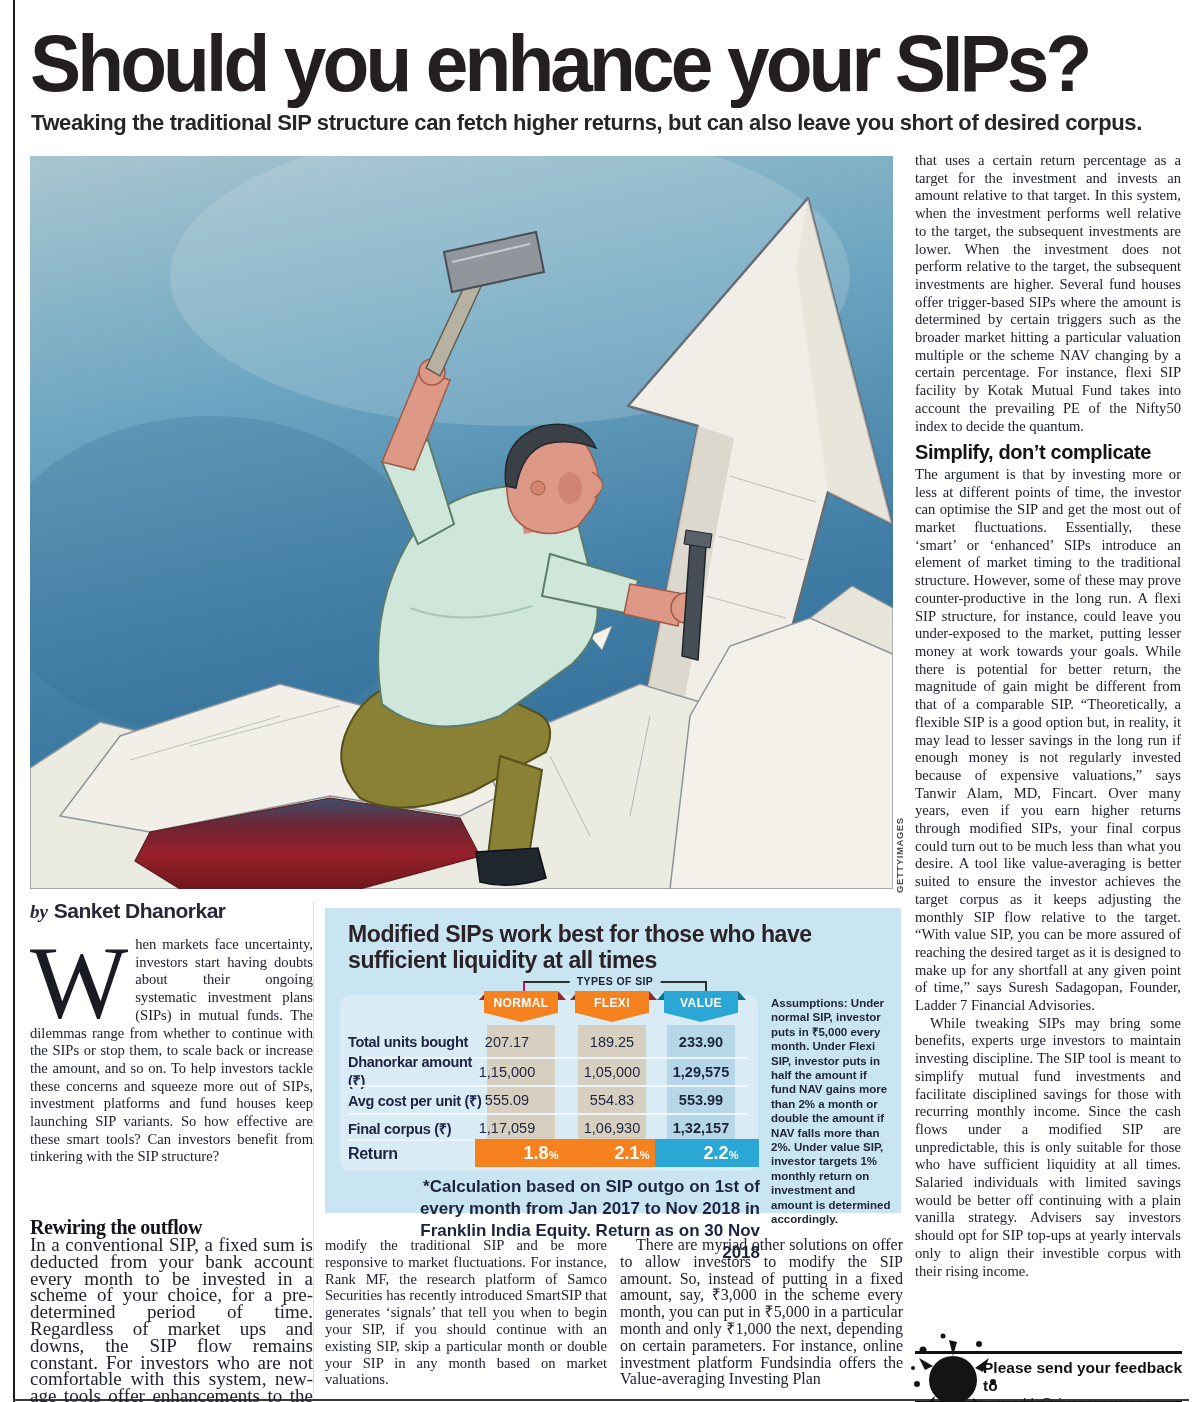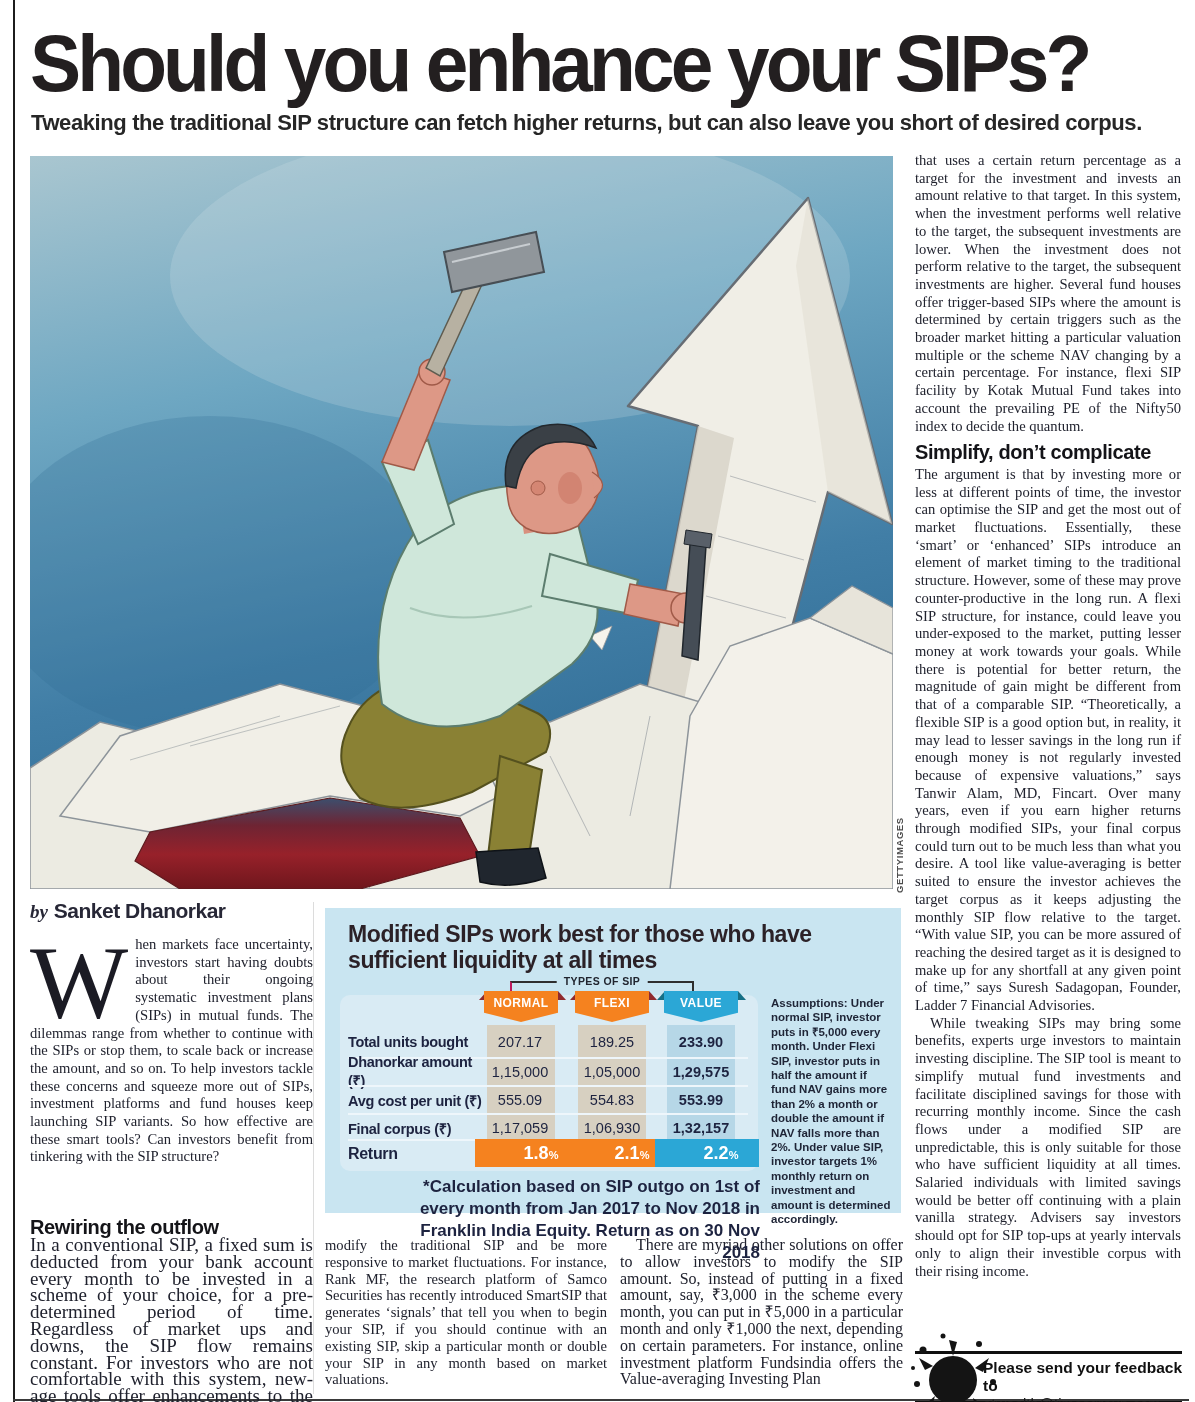--- a/index.html
+++ b/index.html
@@ -29,32 +29,32 @@
   .subhead{font-family:"Liberation Sans",sans-serif;font-size:20px;font-weight:bold;
     letter-spacing:-.4px;color:#141418;margin:9px 0 4px 0;text-align:left;}
 
   .byline{position:absolute;left:30px;top:899px;font-size:21px;color:#272736;}
   .byline .by{font-family:"Liberation Serif",serif;font-style:italic;font-size:19px;font-weight:bold;}
   .byline .author{font-weight:bold;letter-spacing:-.5px;}
 
   .lcol1{position:absolute;left:30px;top:936px;width:283px;font-size:14.6px;line-height:17.7px;}
   .dropcap{float:left;font-family:"Liberation Serif",serif;font-size:104px;line-height:84px;
     margin:4px 7px 0 0;color:#1b1b24;}
-  .lhead{position:absolute;left:30px;top:1207px;}
+  .lhead{position:absolute;left:30px;top:1207px;font-family:Liberation Serif, serif;}
   .lcol2{position:absolute;left:30px;top:1237px;width:283px;font-size:19px;line-height:16.8px;}
   .mcol{position:absolute;left:325px;top:1237px;width:282px;font-size:14.6px;line-height:16.8px;}
   .m2col{position:absolute;left:620px;top:1237px;width:283px;font-size:16px;line-height:16.8px;}
   .m2col p{text-indent:16px;margin:0;}
   .lcol2 p,.mcol p,.lcol1 p{margin:0;}
 
   
   .info-box{position:absolute;left:325px;top:908px;width:576px;height:305px;background:#c9e5f1;}
   .info-title{position:absolute;left:23px;top:13px;width:510px;font-size:23px;font-weight:bold;
     letter-spacing:-.4px;line-height:26px;color:#2b2127;}
-  .bracket{position:absolute;left:185px;top:73px;width:180px;height:9px;
+  .bracket{position:absolute;left:198px;top:73px;width:180px;height:9px;
     border-top:2px solid #2e2e2e;border-left:2px solid #be185d;border-right:2px solid #2e2e2e;}
   .bracket span{position:absolute;left:50%;top:-8px;transform:translateX(-50%);
     background:#c9e5f1;padding:0 7px;font-size:10.5px;font-weight:bold;letter-spacing:.4px;
     color:#20242e;white-space:nowrap;}
   .panel{position:absolute;left:15px;top:87px;width:418px;height:176px;background:#d9ebf4;border-radius:10px;}
   .strip{position:absolute;top:30px;bottom:6px;width:68px;}
   .strip.s0{left:147px;background:#d7d0c1;}
   .strip.s1{left:238px;background:#d7d0c1;}
   .strip.s2{left:327px;background:#b6d7e7;}
   .ribbon{position:absolute;top:-4px;width:74px;height:31px;color:#fff;text-align:center;
@@ -62,21 +62,21 @@
     clip-path:polygon(0 0,100% 0,100% 70%,50% 100%,0 70%);}
   .ribbon.c0,.ribbon.c1{background:#f5821f;}
   .ribbon.c2{background:#2ba7d6;}
   .fold{position:absolute;top:-4px;width:0;height:0;}
   .fold.fl{border-bottom:9px solid #8f2a2e;border-left:8px solid transparent;}
   .fold.fr{border-bottom:9px solid #8f2a2e;border-right:8px solid transparent;}
   .fold.teal{border-bottom-color:#156f86;}
   .trow{position:absolute;left:8px;right:8px;height:26px;display:flex;align-items:center;}
   .trow .rlabel{width:134px;font-size:14.5px;font-weight:bold;letter-spacing:-.3px;color:#1d2340;}
   .cell{position:absolute;width:68px;text-align:center;font-size:14.5px;color:#1d2340;}
-  .cell.k0{left:138px;} .cell.k1{left:230px;} .cell.k2{left:319px;font-weight:bold;}
+  .cell.k0{left:125px;} .cell.k1{left:230px;} .cell.k2{left:319px;font-weight:bold;}
   .tsep{position:absolute;left:8px;right:10px;height:2px;background:#eef6fb;}
   .ret-label{font-size:16px !important;}
   .pill{position:absolute;height:28px;width:76px;color:#fff;text-align:center;
     font-size:18px;font-weight:bold;line-height:28px;padding-left:28px;}
   .pill small{font-size:11px;font-weight:bold;}
   .pill.p0{left:135px;background:#f5821f;}
   .pill.p1{left:226px;background:#f5821f;}
   .pill.p2{left:315px;background:#2ba7d6;}
   .footnote{position:absolute;left:60px;top:268px;width:375px;text-align:right;
     font-size:17px;font-weight:bold;line-height:22px;color:#1d2340;}

